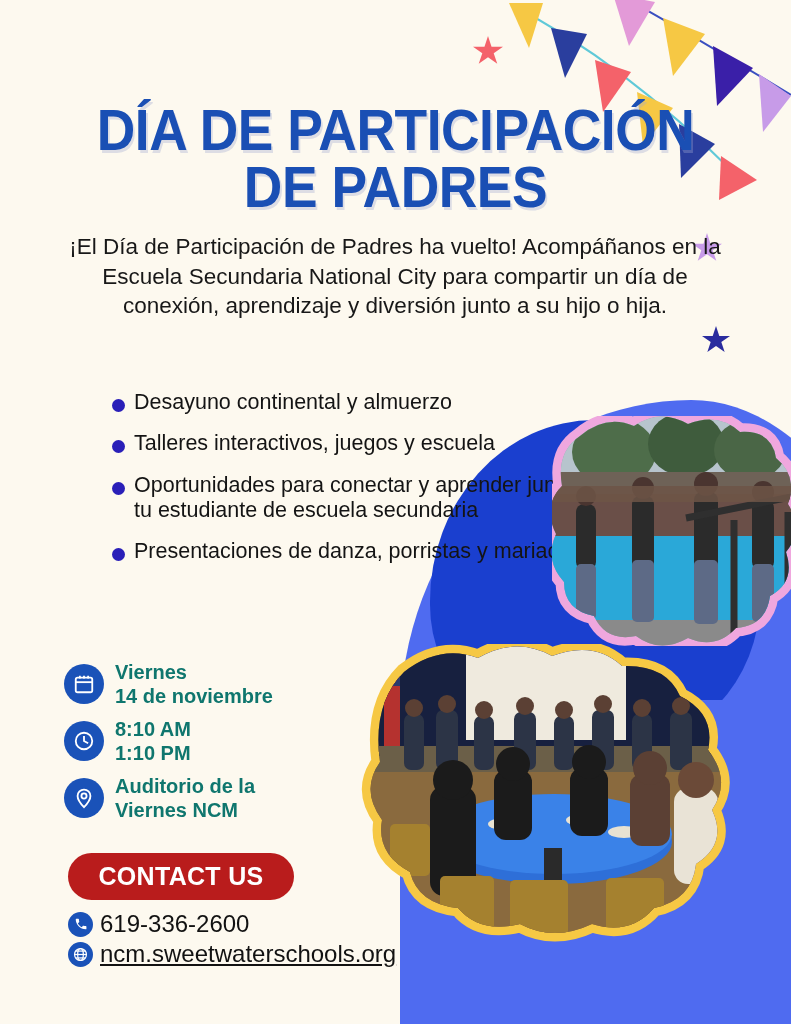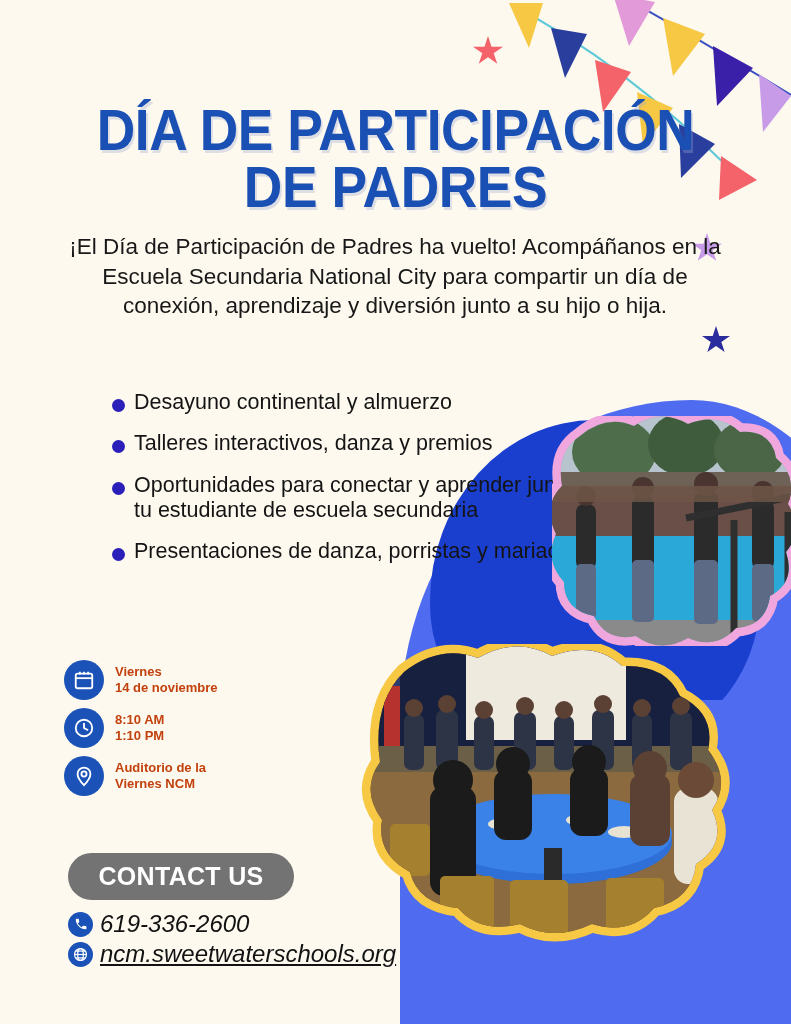--- a/index.html
+++ b/index.html
@@ -150,35 +150,35 @@
     height: 40px;
     min-width: 40px;
     border-radius: 50%;
     background: #1A52B8;
     margin-right: 11px;
     display: flex;
     align-items: center;
     justify-content: center;
   }
   .detail-text {
-    font-size: 13px;
+    font-size: 20px;
     font-weight: bold;
     line-height: 1.22;
-    color: #c2410c;
+    color: #0f766e;
     white-space: pre-line;
   }
 
   
   .contact-btn {
     position: absolute;
     left: 68px;
     top: 853px;
     width: 226px;
     height: 47px;
-    background: #737373;
+    background: #b91c1c;
     border-radius: 24px;
     border: none;
     color: #ffffff;
     font-size: 25px;
     font-weight: bold;
     letter-spacing: 0.3px;
     display: flex;
     align-items: center;
     justify-content: center;
     z-index: 7;
@@ -187,21 +187,20 @@
   .contact-lines {
     position: absolute;
     left: 68px;
     top: 910px;
     z-index: 7;
   }
   .contact-row {
     display: flex;
     align-items: center;
     margin-bottom: 2px;
-    font-style: italic;
   }
   .contact-icon {
     width: 25px;
     height: 25px;
     min-width: 25px;
     border-radius: 50%;
     background: #1A52B8;
     margin-right: 7px;
     display: flex;
     align-items: center;
@@ -414,21 +413,21 @@
 
   <div class="intro">¡El Día de Participación de Padres ha vuelto! Acompáñanos en la Escuela Secundaria National City para compartir un día de conexión, aprendizaje y diversión junto a su hijo o hija.</div>
 
   <div class="bullets">
     <div class="bullet-row">
       <span class="bullet-dot"></span>
       <span class="bullet-text">Desayuno continental y almuerzo</span>
     </div>
     <div class="bullet-row">
       <span class="bullet-dot"></span>
-      <span class="bullet-text">Talleres interactivos, danza y premios</span>
+      <span class="bullet-text">Talleres interactivos, juegos y escuela</span>
     </div>
     <div class="bullet-row">
       <span class="bullet-dot"></span>
       <span class="bullet-text">Oportunidades para conectar y aprender junto a tu estudiante de escuela secundaria</span>
     </div>
     <div class="bullet-row">
       <span class="bullet-dot"></span>
       <span class="bullet-text">Presentaciones de danza, porristas y mariachi</span>
     </div>
   </div>

